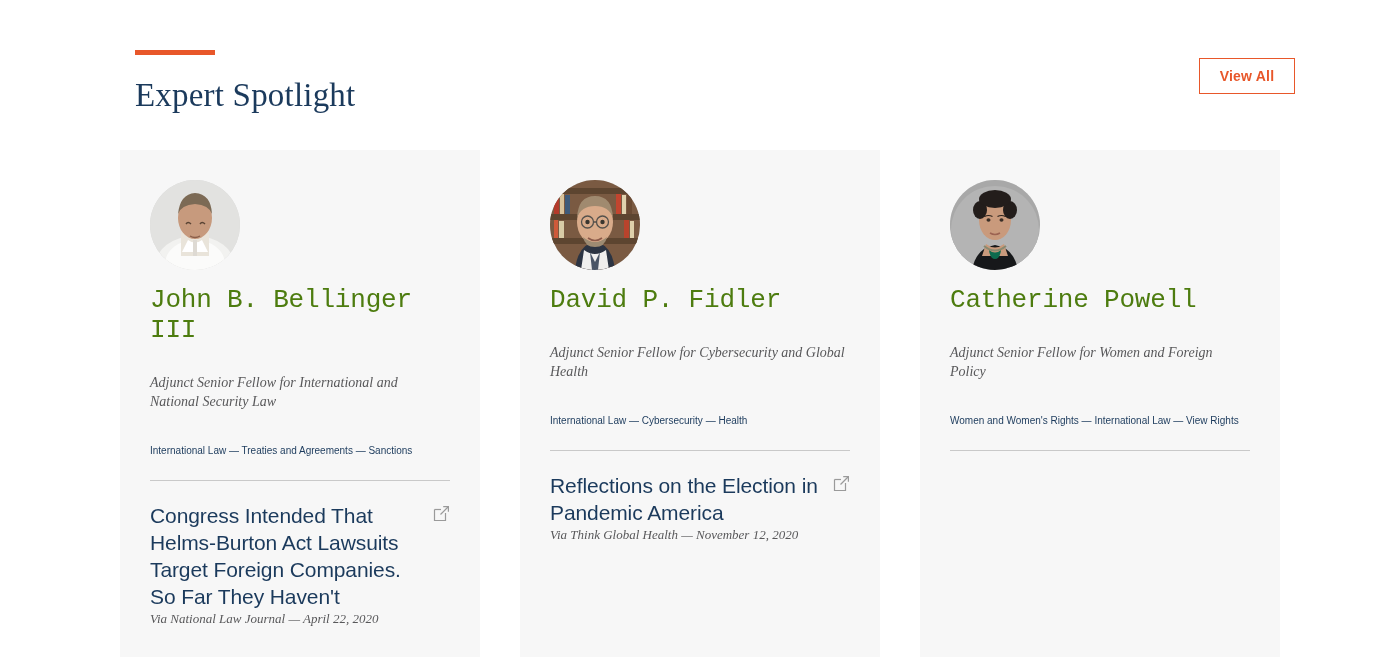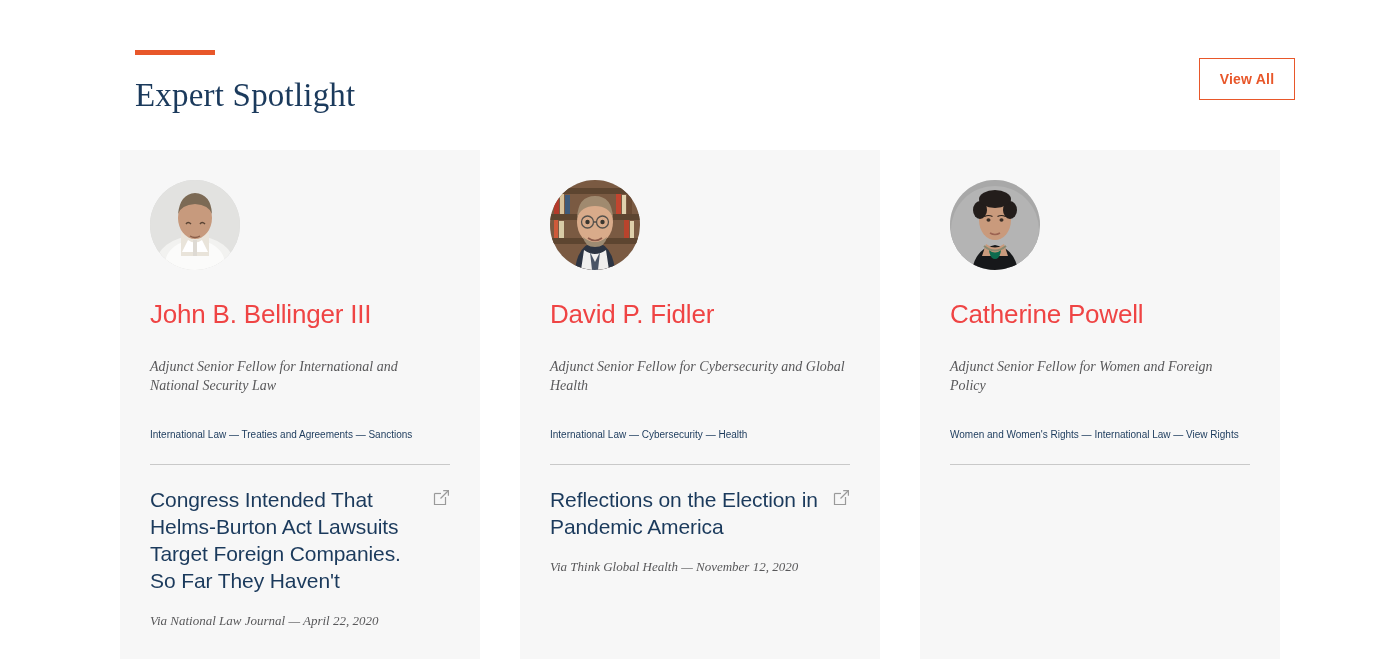--- a/index.html
+++ b/index.html
@@ -42,21 +42,21 @@
     color: #1b3a5c;
     letter-spacing: 0.2px;
     line-height: 1.1;
   }
 
   .view-all-btn {
     position: absolute;
     right: 0;
     top: 8px;
     width: 96px;
-    height: 42px;
+    height: 36px;
     border: 1px solid #e8572a;
     background: #ffffff;
     color: #e8572a;
     font-family: "Liberation Sans", sans-serif;
     font-size: 14px;
     font-weight: bold;
     letter-spacing: 0.2px;
     cursor: pointer;
     display: flex;
     align-items: center;
@@ -89,25 +89,25 @@
     border-radius: 50%;
     overflow: hidden;
     position: relative;
     background: #d8d8d8;
     flex: none;
   }
   .avatar svg { display: block; width: 90px; height: 90px; }
 
   
   .expert-name {
-    margin-top: 30px;
-    font-family: Liberation Sans, sans-serif;
+    margin-top: 16px;
+    font-family: Liberation Mono, monospace;
     font-size: 26px;
     font-weight: 400;
-    color: #ef4444;
+    color: #4d7c0f;
     line-height: 1.15;
     letter-spacing: -0.2px;
   }
 
   
   .expert-role {
     margin-top: 28px;
     font-family: "Liberation Serif", serif;
     font-style: italic;
     font-size: 14px;
@@ -143,21 +143,21 @@
   .article-title {
     font-family: "Liberation Sans", sans-serif;
     font-size: 21px;
     font-weight: 400;
     color: #1b3a5c;
     line-height: 1.28;
     letter-spacing: -0.1px;
   }
 
   .article-source {
-    margin-top: 18px;
+    margin-top: 0;
     font-family: "Liberation Serif", serif;
     font-style: italic;
     font-size: 13px;
     color: #58585a;
   }
 
   .external-icon {
     position: absolute;
     right: 0;
     top: 2px;

